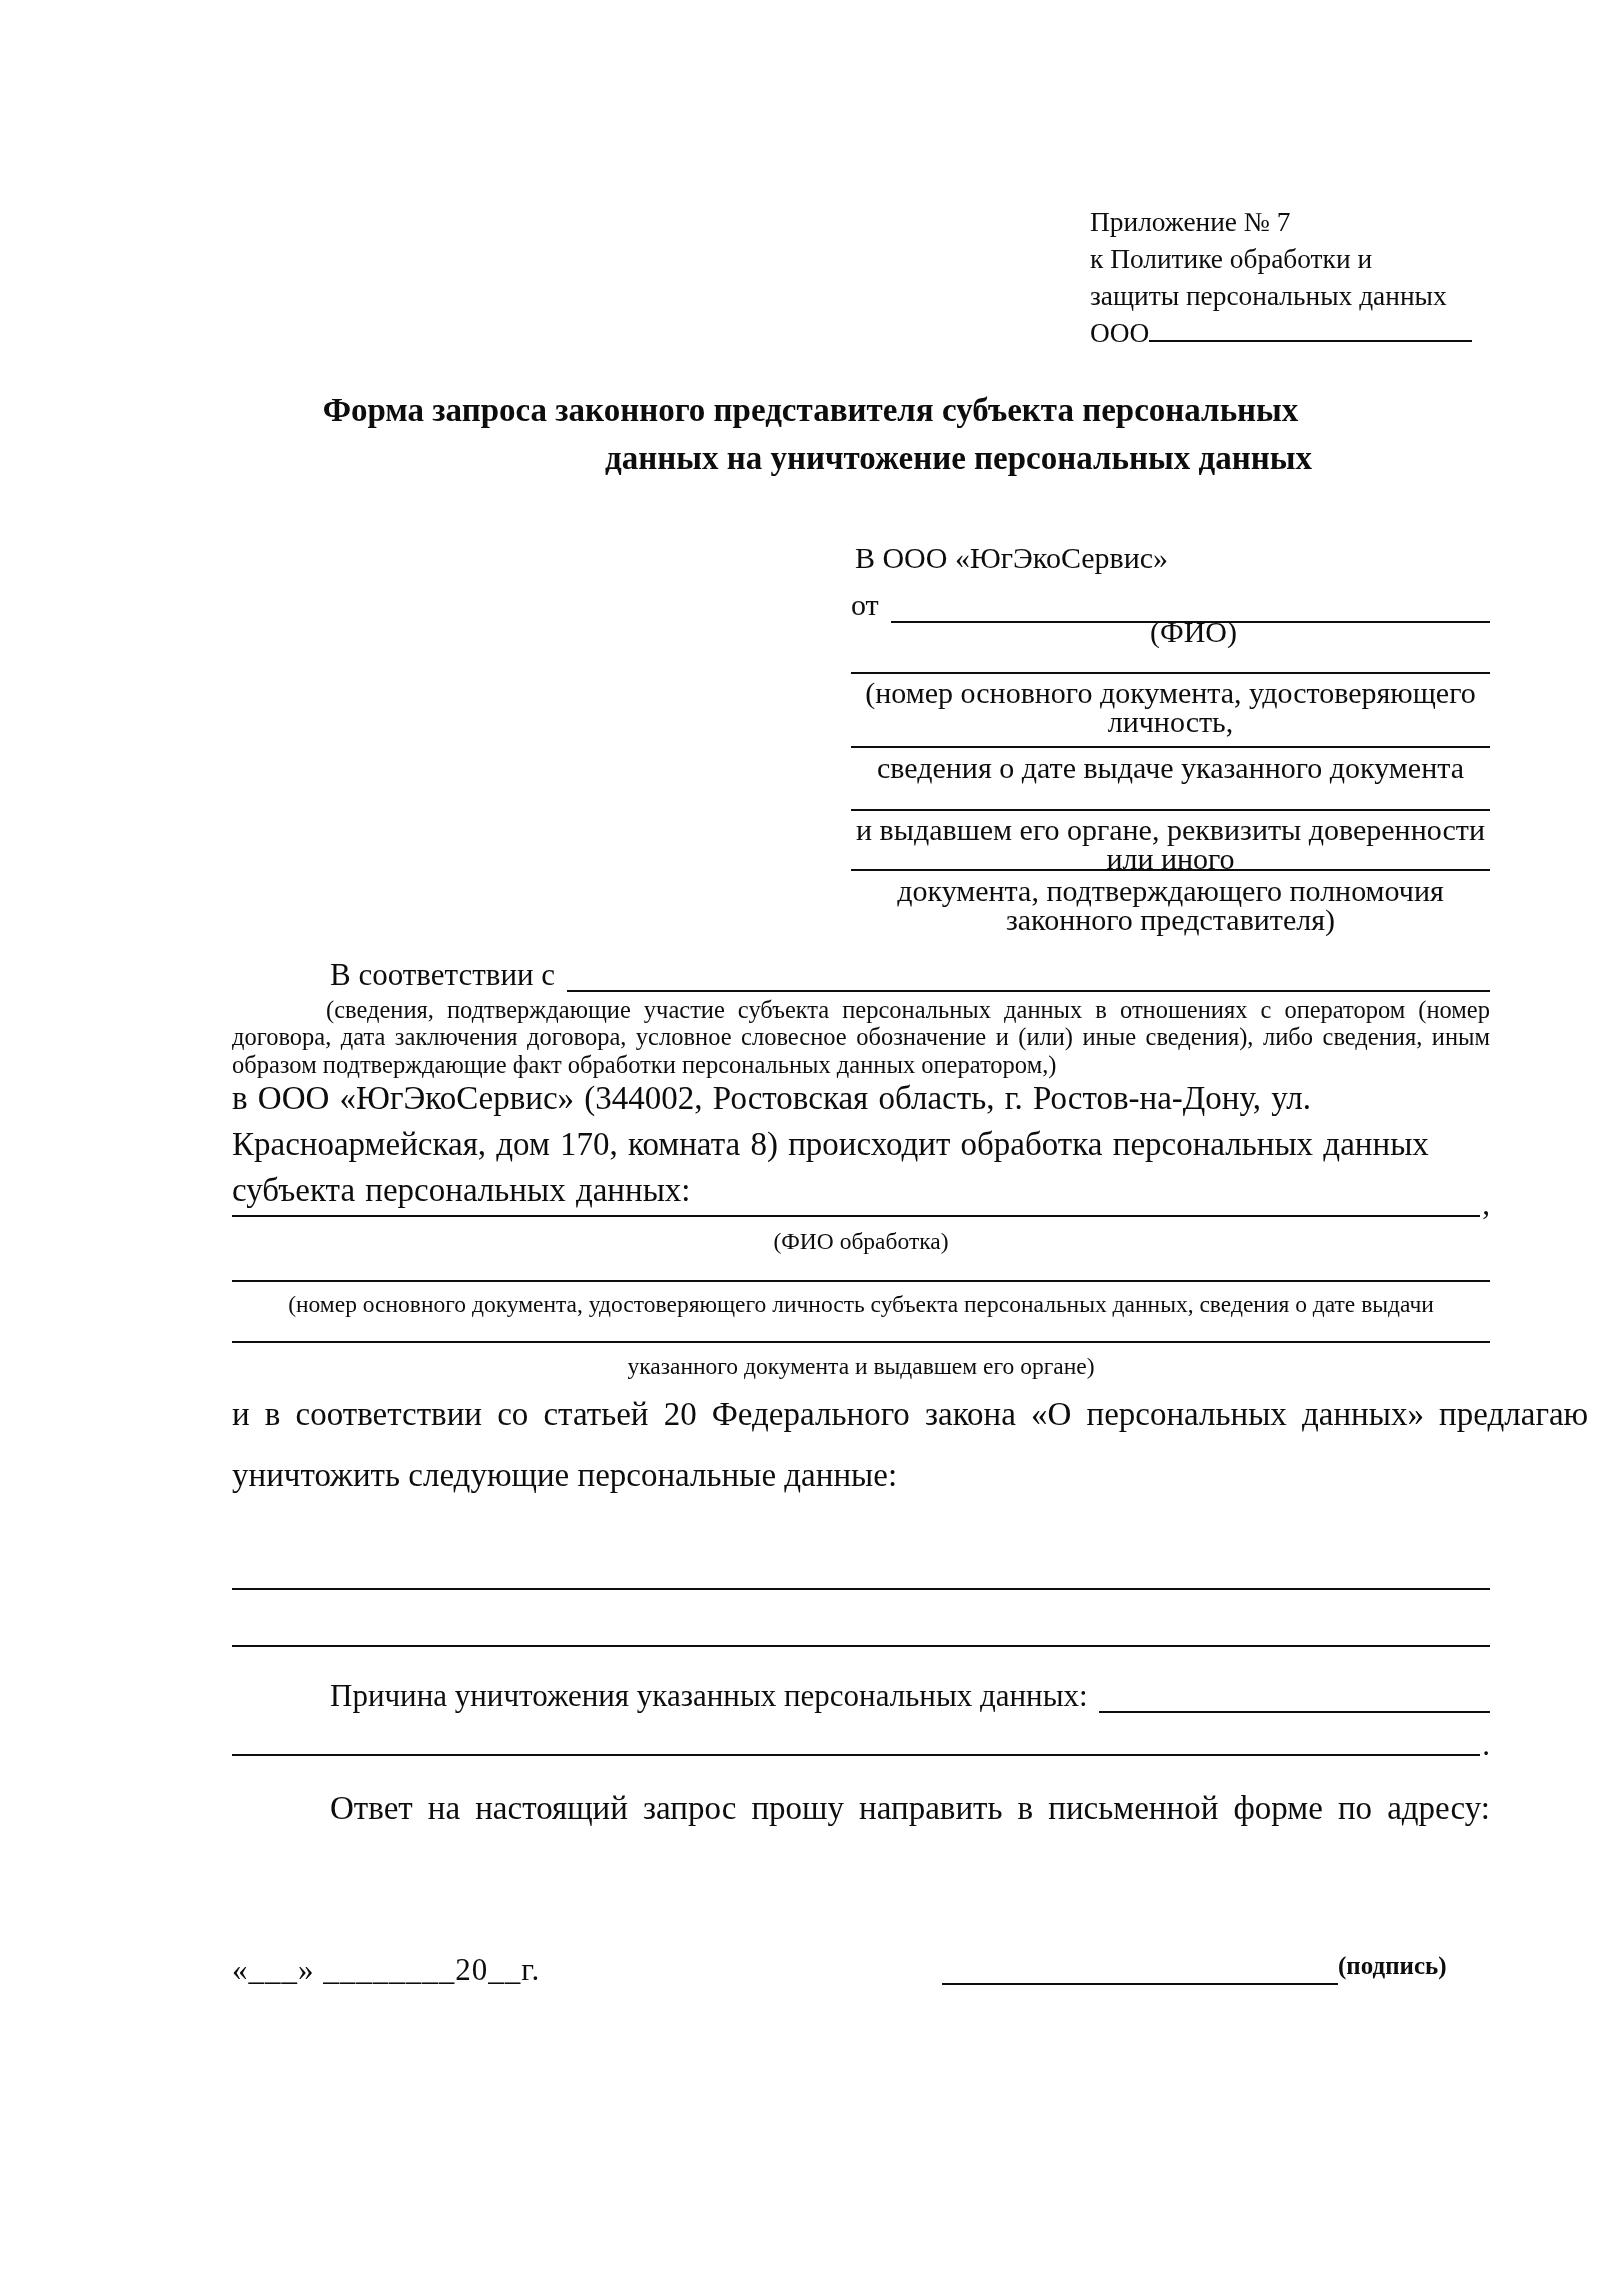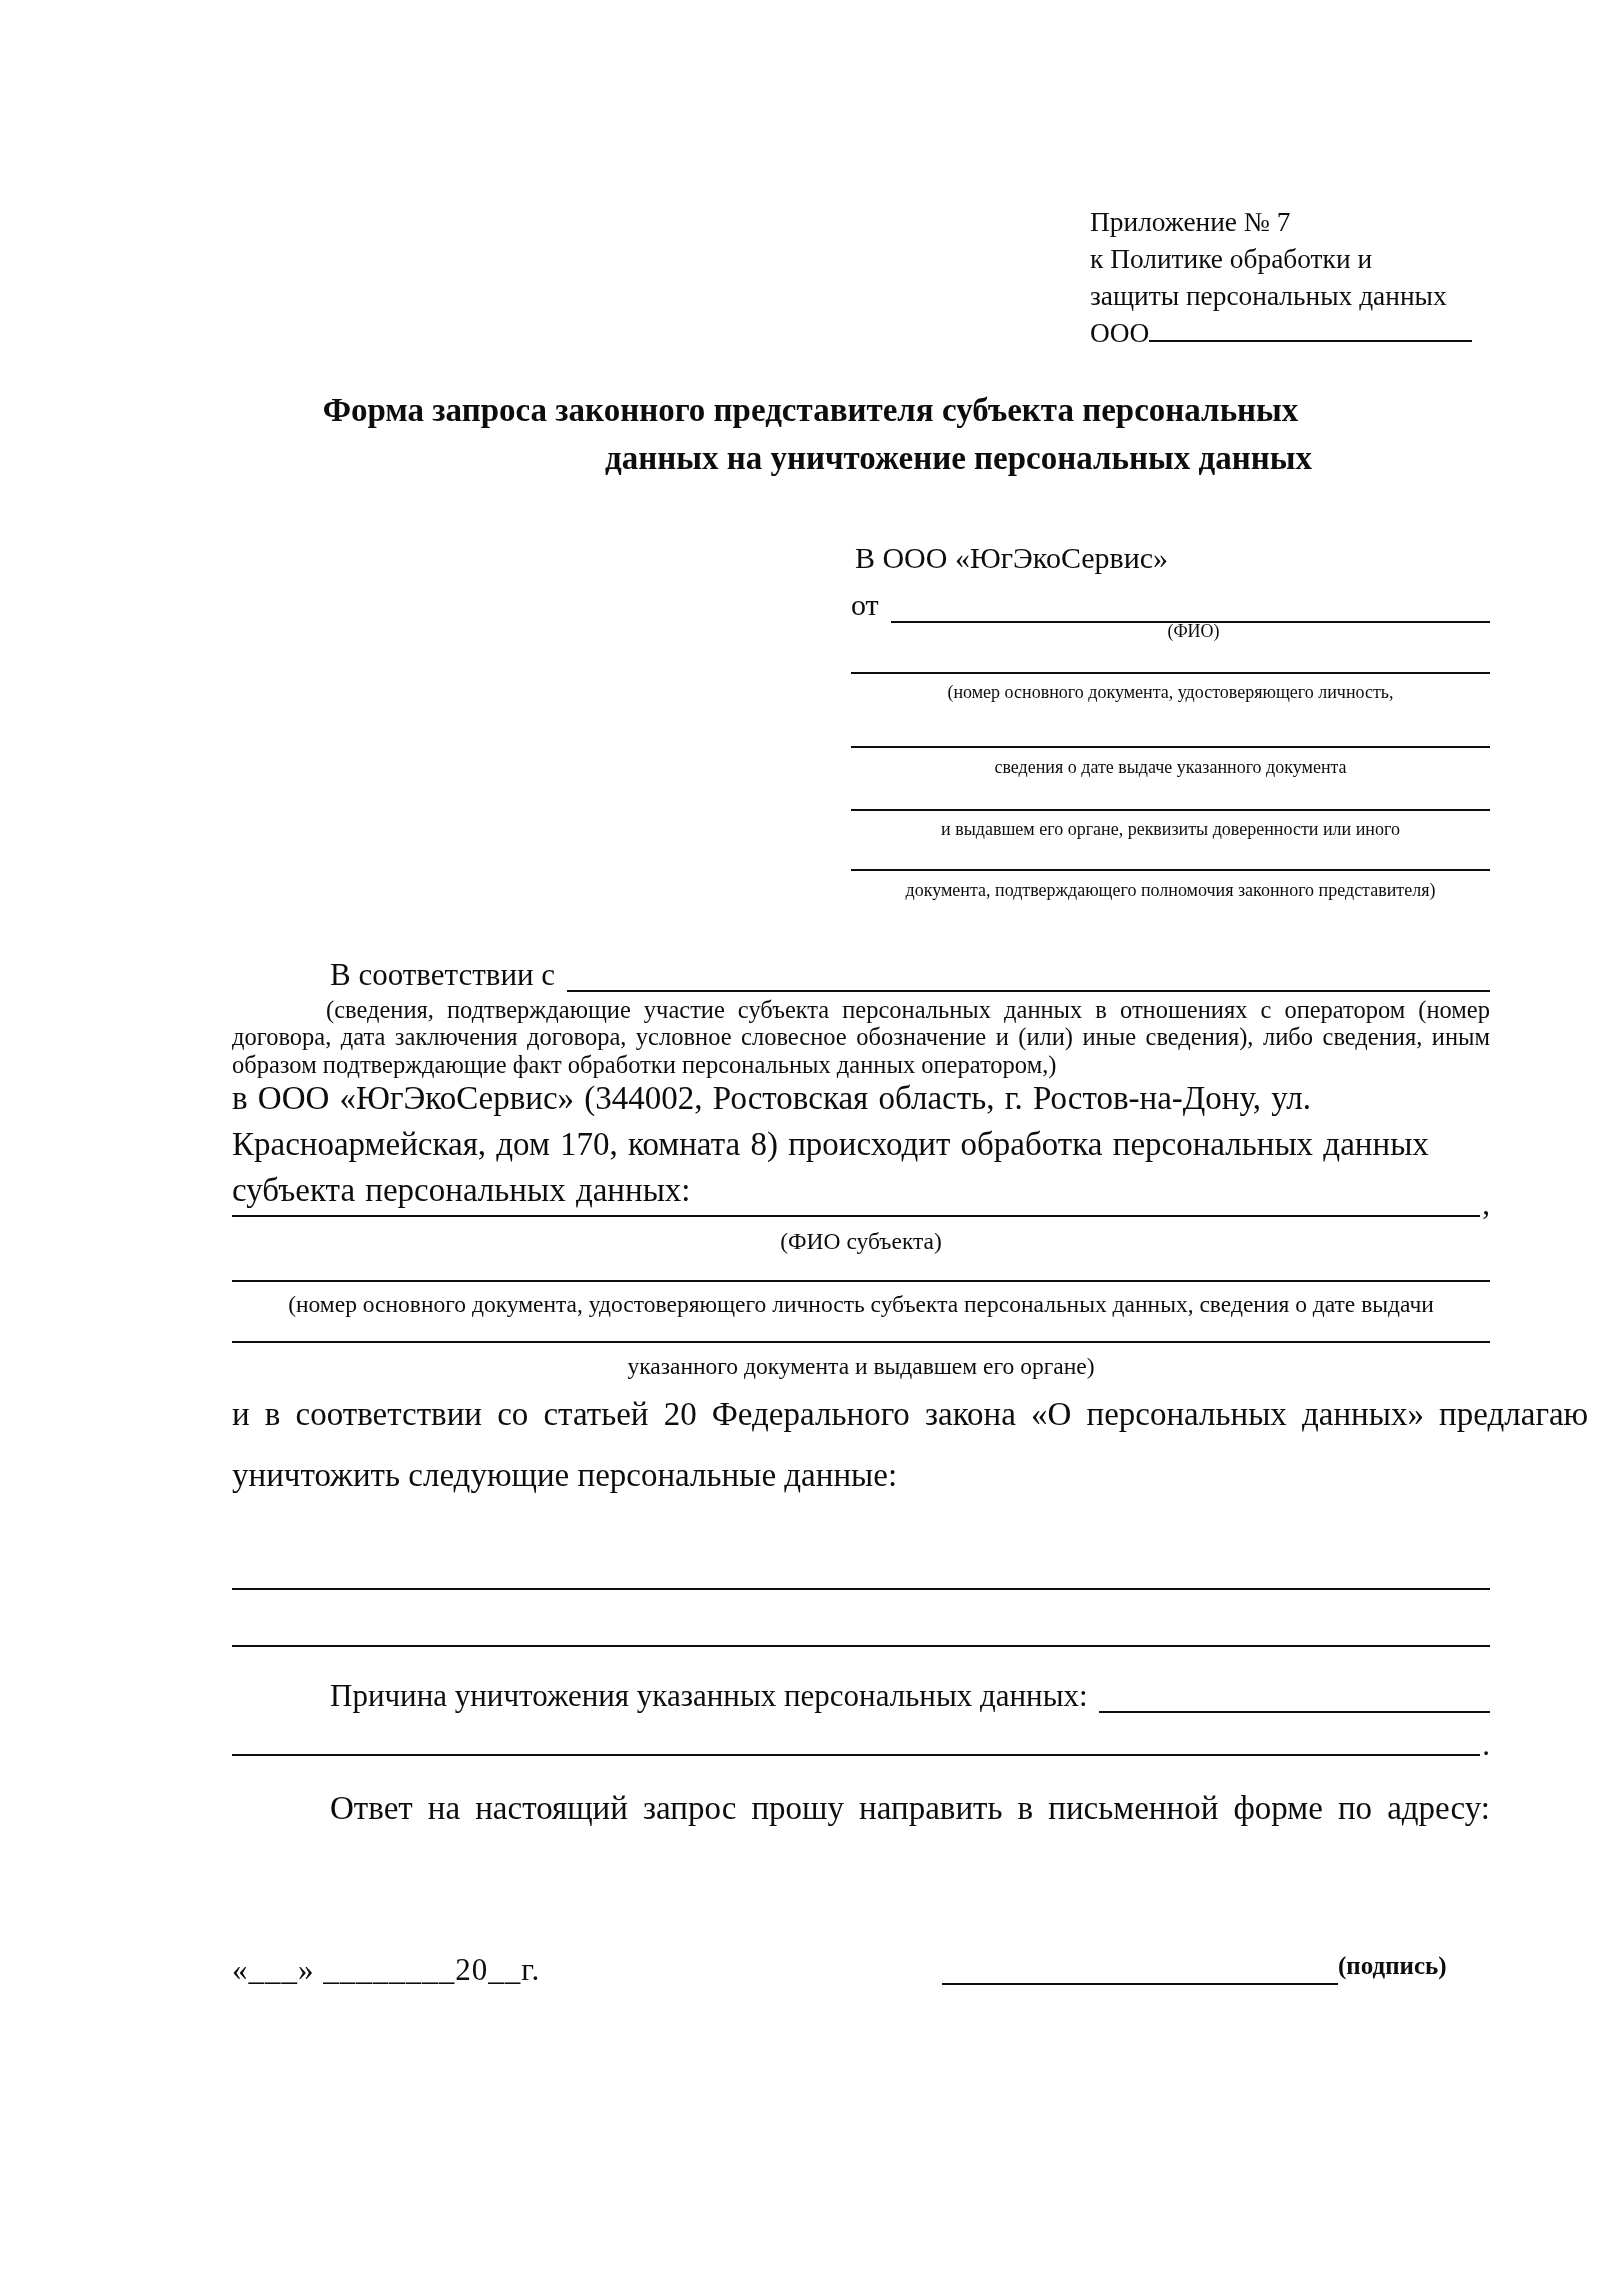--- a/index.html
+++ b/index.html
@@ -19,21 +19,21 @@
   
   .title{left:0;top:386px;width:1621px;font-size:33px;font-weight:bold;line-height:48px;text-align:center;}
   .title .l2{position:relative;left:148px;}
   
   .recipient{left:851px;top:541px;width:639px;font-size:30px;}
   .rc-to{position:absolute;top:0;left:3.9px;white-space:nowrap;}
   .rc-from{position:absolute;top:47px;left:0;width:639px;display:flex;}
   .rc-from .lbl{white-space:nowrap;}
   .fill{flex:1;border-bottom:2.9px solid #0d0d0d;height:31px;align-self:flex-start;}
   .rc-from .fill{margin-left:11.8px;height:33px;}
-  .rc-cap{position:absolute;left:0;width:639px;text-align:center;font-size:18px;line-height:29px;}
+  .rc-cap{position:absolute;left:0;width:639px;text-align:center;font-size:30px;line-height:29px;}
   .rc-cap.fio{left:46px;width:593px;}
   .rule{position:absolute;left:0;width:639px;border-bottom:2.9px solid #0d0d0d;}
   
   .main-row{left:232px;width:1258px;}
   .frow{display:flex;font-size:31px;}
   .frow .fill{margin-left:11.8px;}
   .indent{padding-left:98px;white-space:nowrap;}
   .note{font-size:24.5px;line-height:27.4px;text-align:justify;text-indent:94px;}
   .para32{font-size:33px;}
   .op-line{line-height:46px;white-space:nowrap;word-spacing:2px;}
@@ -93,21 +93,21 @@
   <div class="abs main-row para32" style="top:1075px;">
     <div class="op-line">в ООО «ЮгЭкоСервис» (344002, Ростовская область, г. Ростов-на-Дону, ул.</div>
     <div class="op-line">Красноармейская, дом 170, комната 8) происходит обработка персональных данных</div>
     <div class="op-line">субъекта персональных данных:</div>
   </div>
 
   <div class="abs main-row frow" style="top:1186px;">
     <span class="fill" style="margin-left:0;height:29px;"></span>
     <span class="tail">,</span>
   </div>
-  <div class="abs main-row ccap" style="top:1227px;">(ФИО субъекта)</div>
+  <div class="abs main-row ccap" style="top:1227px;">(ФИО обработка)</div>
 
   <div class="wrule" style="top:1257px;height:22.5px;"></div>
   <div class="abs main-row ccap" style="top:1290px;">(номер основного документа, удостоверяющего личность субъекта персональных данных, сведения о дате выдачи</div>
   <div class="wrule" style="top:1318px;height:22.5px;"></div>
   <div class="abs main-row ccap" style="top:1352px;">указанного документа и выдавшем его органе)</div>
 
   <div class="abs main-row para32" style="top:1384px;">
     <div class="rq ws7">и в соответствии со статьей 20 Федерального закона «О персональных данных» предлагаю</div>
     <div class="rq">уничтожить следующие персональные данные:</div>
   </div>

